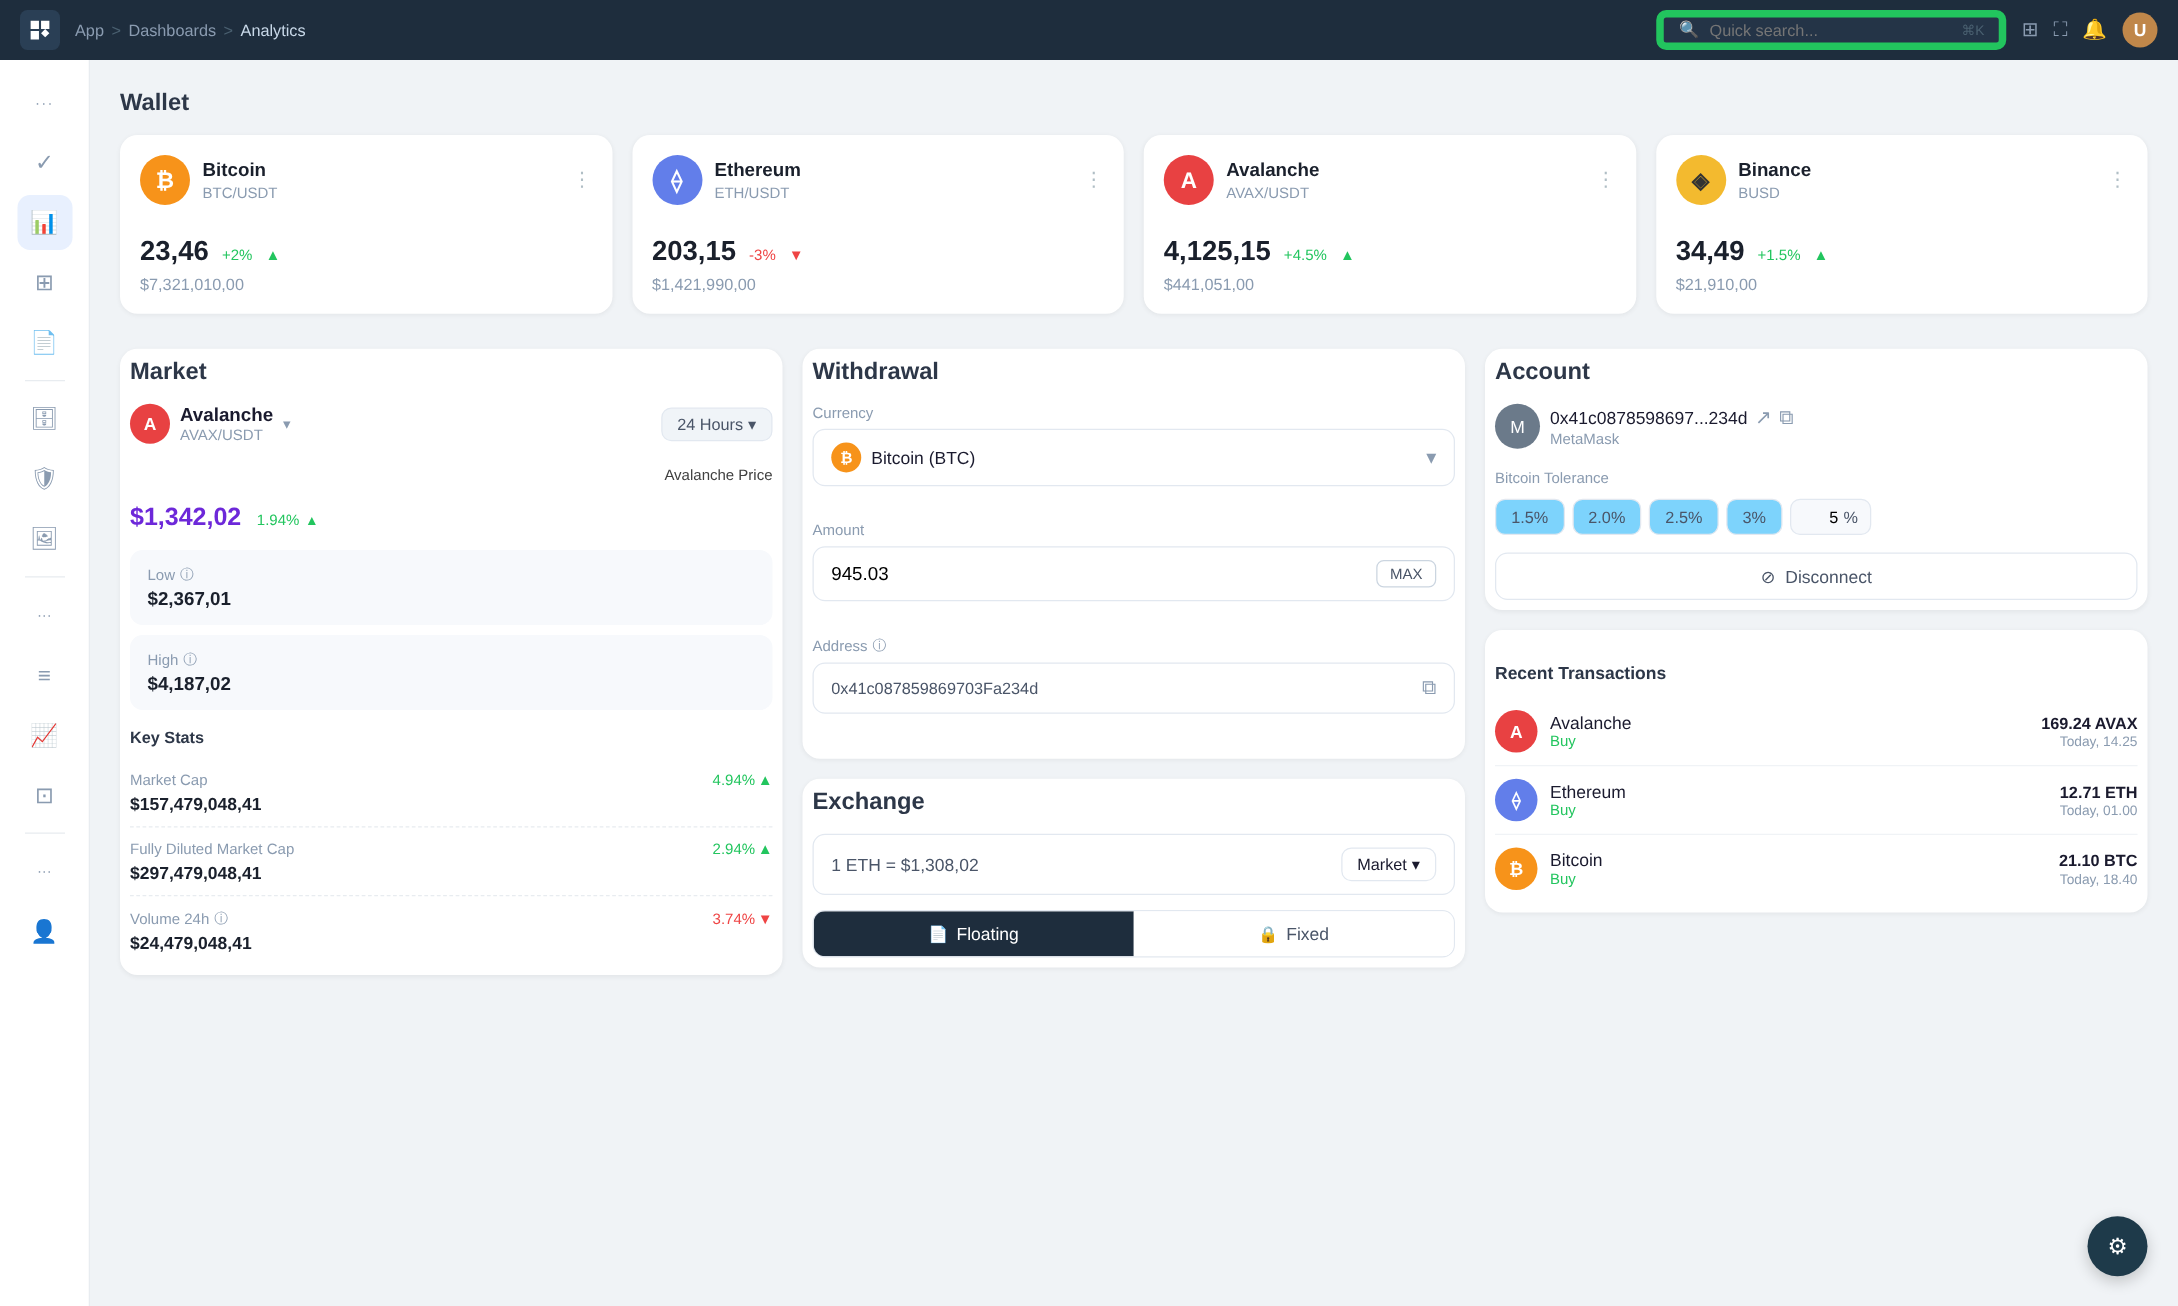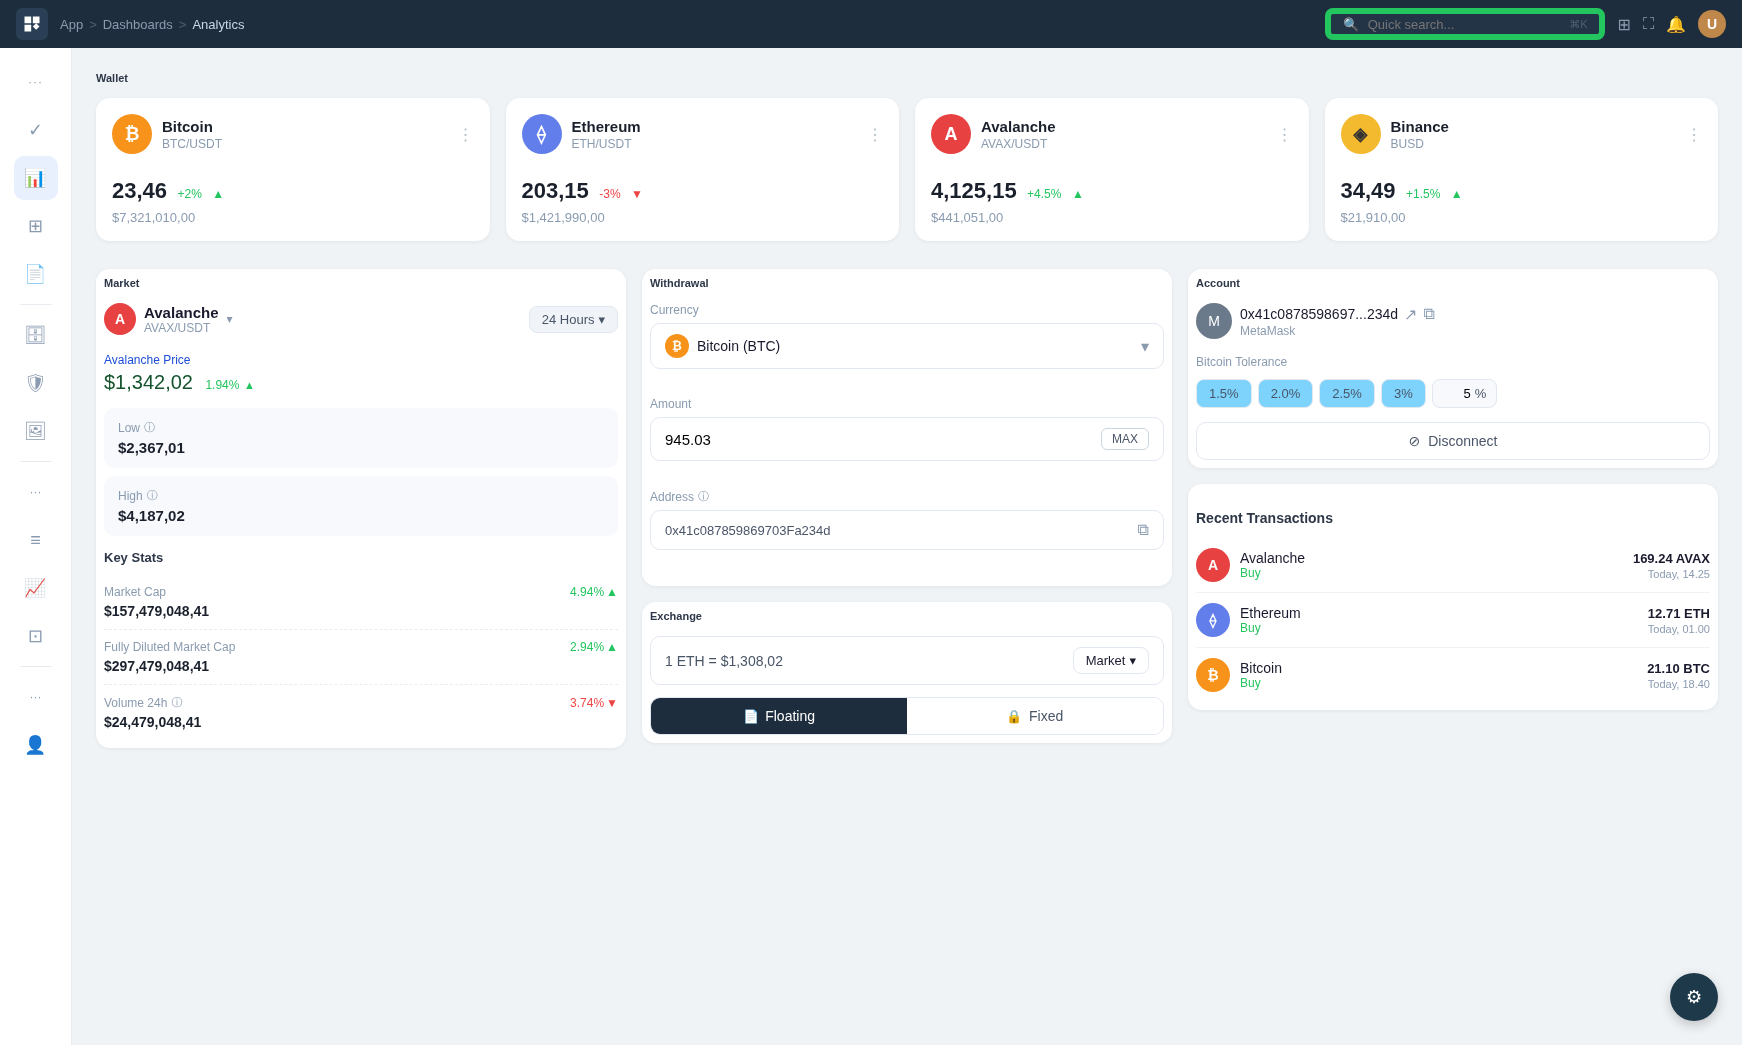--- a/index.html
+++ b/index.html
@@ -69,21 +69,21 @@
     .main {
       margin-top: 48px;
       margin-left: 72px;
       padding: 24px;
       min-height: calc(100vh - 48px);
       background: #f0f3f6;
     }
 
     
     .section-title {
-      font-size: 11px;
+      font-size: 19px;
       font-weight: 600;
       color: #2d3748;
       margin-bottom: 14px;
     }
 
     
     .wallet-grid {
       display: grid;
       grid-template-columns: repeat(4, 1fr);
       gap: 16px;
@@ -149,22 +149,22 @@
     .time-selector {
       background: #f0f4f8;
       border: 1px solid #e2e8f0;
       border-radius: 8px;
       padding: 5px 12px;
       font-size: 13px;
       color: #4a5568;
       cursor: pointer;
       display: flex; align-items: center; gap: 4px;
     }
-    .market-price-label { font-size: 12px; color: #1d4ed8; margin-bottom: 4px; }
-    .market-price { font-size: 20px; font-weight: 400; color: #14532d; }
+    .market-price-label { font-size: 12px; color: #404040; margin-bottom: 16px; text-align: right; }
+    .market-price { font-size: 20px; font-weight: 700; color: #6d28d9; }
     .price-change-pos { color: #22c55e; font-size: 12px; margin-left: 8px; }
     .stat-row {
       background: #f7f9fc;
       border-radius: 10px;
       padding: 12px 14px;
       margin-bottom: 8px;
     }
     .stat-label { font-size: 12px; color: #8a9bb0; display: flex; align-items: center; gap: 4px; }
     .stat-val { font-size: 15px; font-weight: 600; color: #1a202c; margin-top: 4px; }
     .key-stats-title { font-size: 13px; font-weight: 600; color: #2d3748; margin: 14px 0 10px; }

